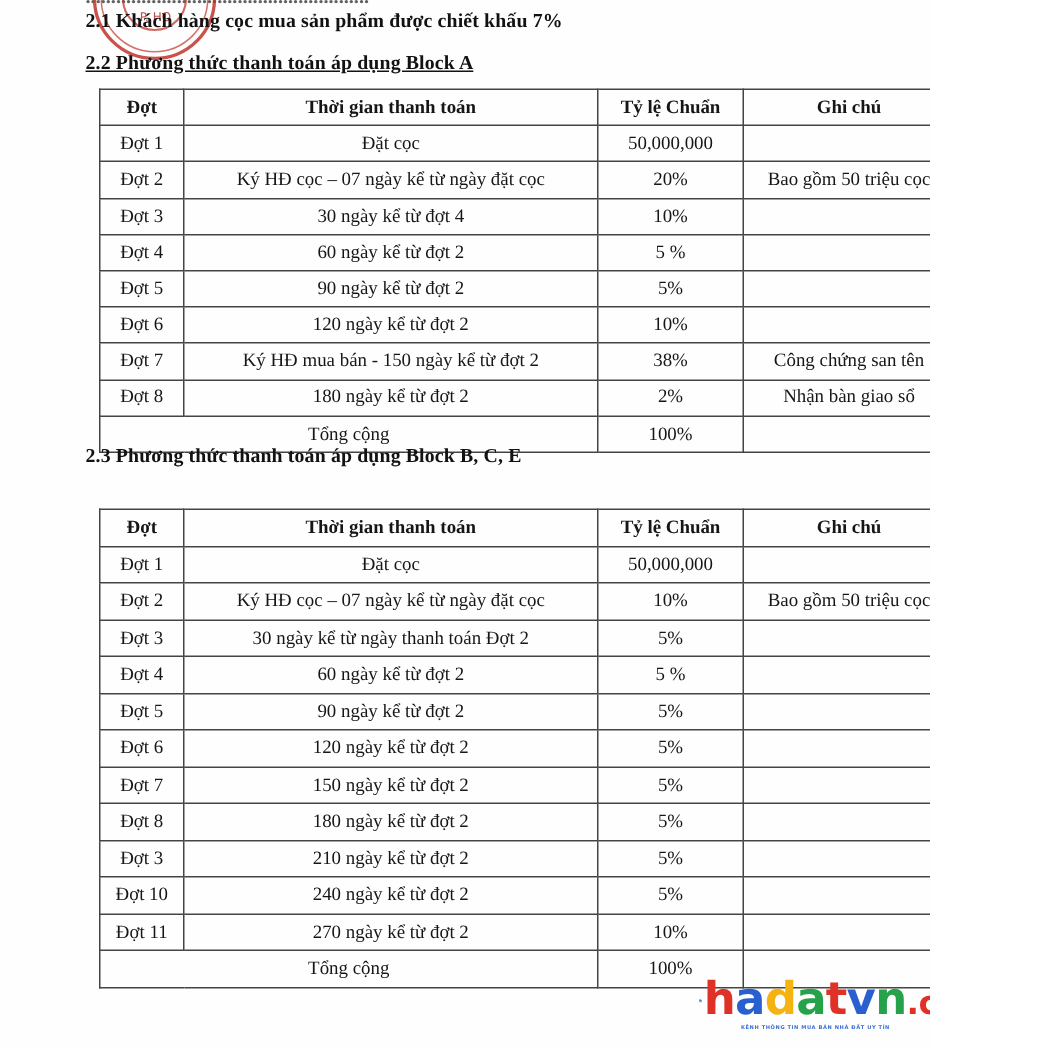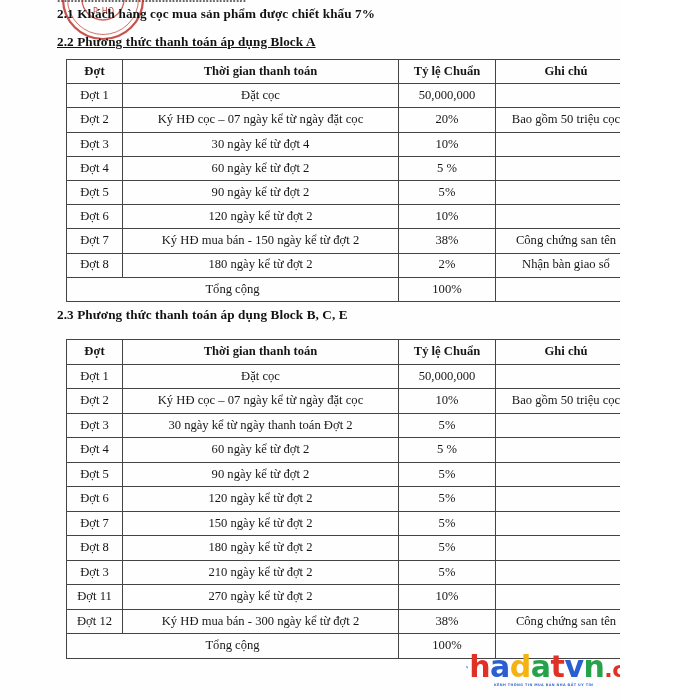--- a/index.html
+++ b/index.html
@@ -42,21 +42,21 @@
   .heading {
     position: absolute;
     font-size: 13.2px;
     font-weight: bold;
     letter-spacing: .1px;
     white-space: nowrap;
     color: #121212;
   }
   #h-2-1 { left: 57px; top: 6px; font-family: Liberation Serif, serif; }
   #h-2-2 { left: 57px; top: 34px; text-decoration: underline; }
-  #h-2-3 { left: 57px; top: 307px; }
+  #h-2-3 { left: 57px; top: 296px; }
 
   
   .doc-table {
     position: absolute;
     border-collapse: collapse;
     table-layout: fixed;
     font-size: 12.6px;
     color: #161616;
     background: transparent;
   }
@@ -323,30 +323,30 @@
         <td class="cell-rate">5%</td>
         <td class="cell-note"></td>
       </tr>
       <tr>
         <td class="cell-dot">Đợt 3</td>
         <td class="cell-time">210 ngày kể từ đợt 2</td>
         <td class="cell-rate">5%</td>
         <td class="cell-note"></td>
       </tr>
       <tr>
+        <td class="cell-dot">Đợt 10</td>
+        <td class="cell-time">240 ngày kể từ đợt 2</td>
+        <td class="cell-rate">5%</td>
+        <td class="cell-note"></td>
+      </tr>
+      <tr>
         <td class="cell-dot">Đợt 11</td>
         <td class="cell-time">270 ngày kể từ đợt 2</td>
         <td class="cell-rate">10%</td>
         <td class="cell-note"></td>
-      </tr>
-      <tr>
-        <td class="cell-dot">Đợt 12</td>
-        <td class="cell-time">Ký HĐ mua bán - 300 ngày kể từ đợt 2</td>
-        <td class="cell-rate">38%</td>
-        <td class="cell-note">Công chứng san tên</td>
       </tr>
       <tr>
         <td class="total-label" colspan="2">Tổng cộng</td>
         <td class="total-value">100%</td>
         <td class="cell-note"></td>
       </tr>
     </tbody>
   </table>
 
   <div id="watermark">

